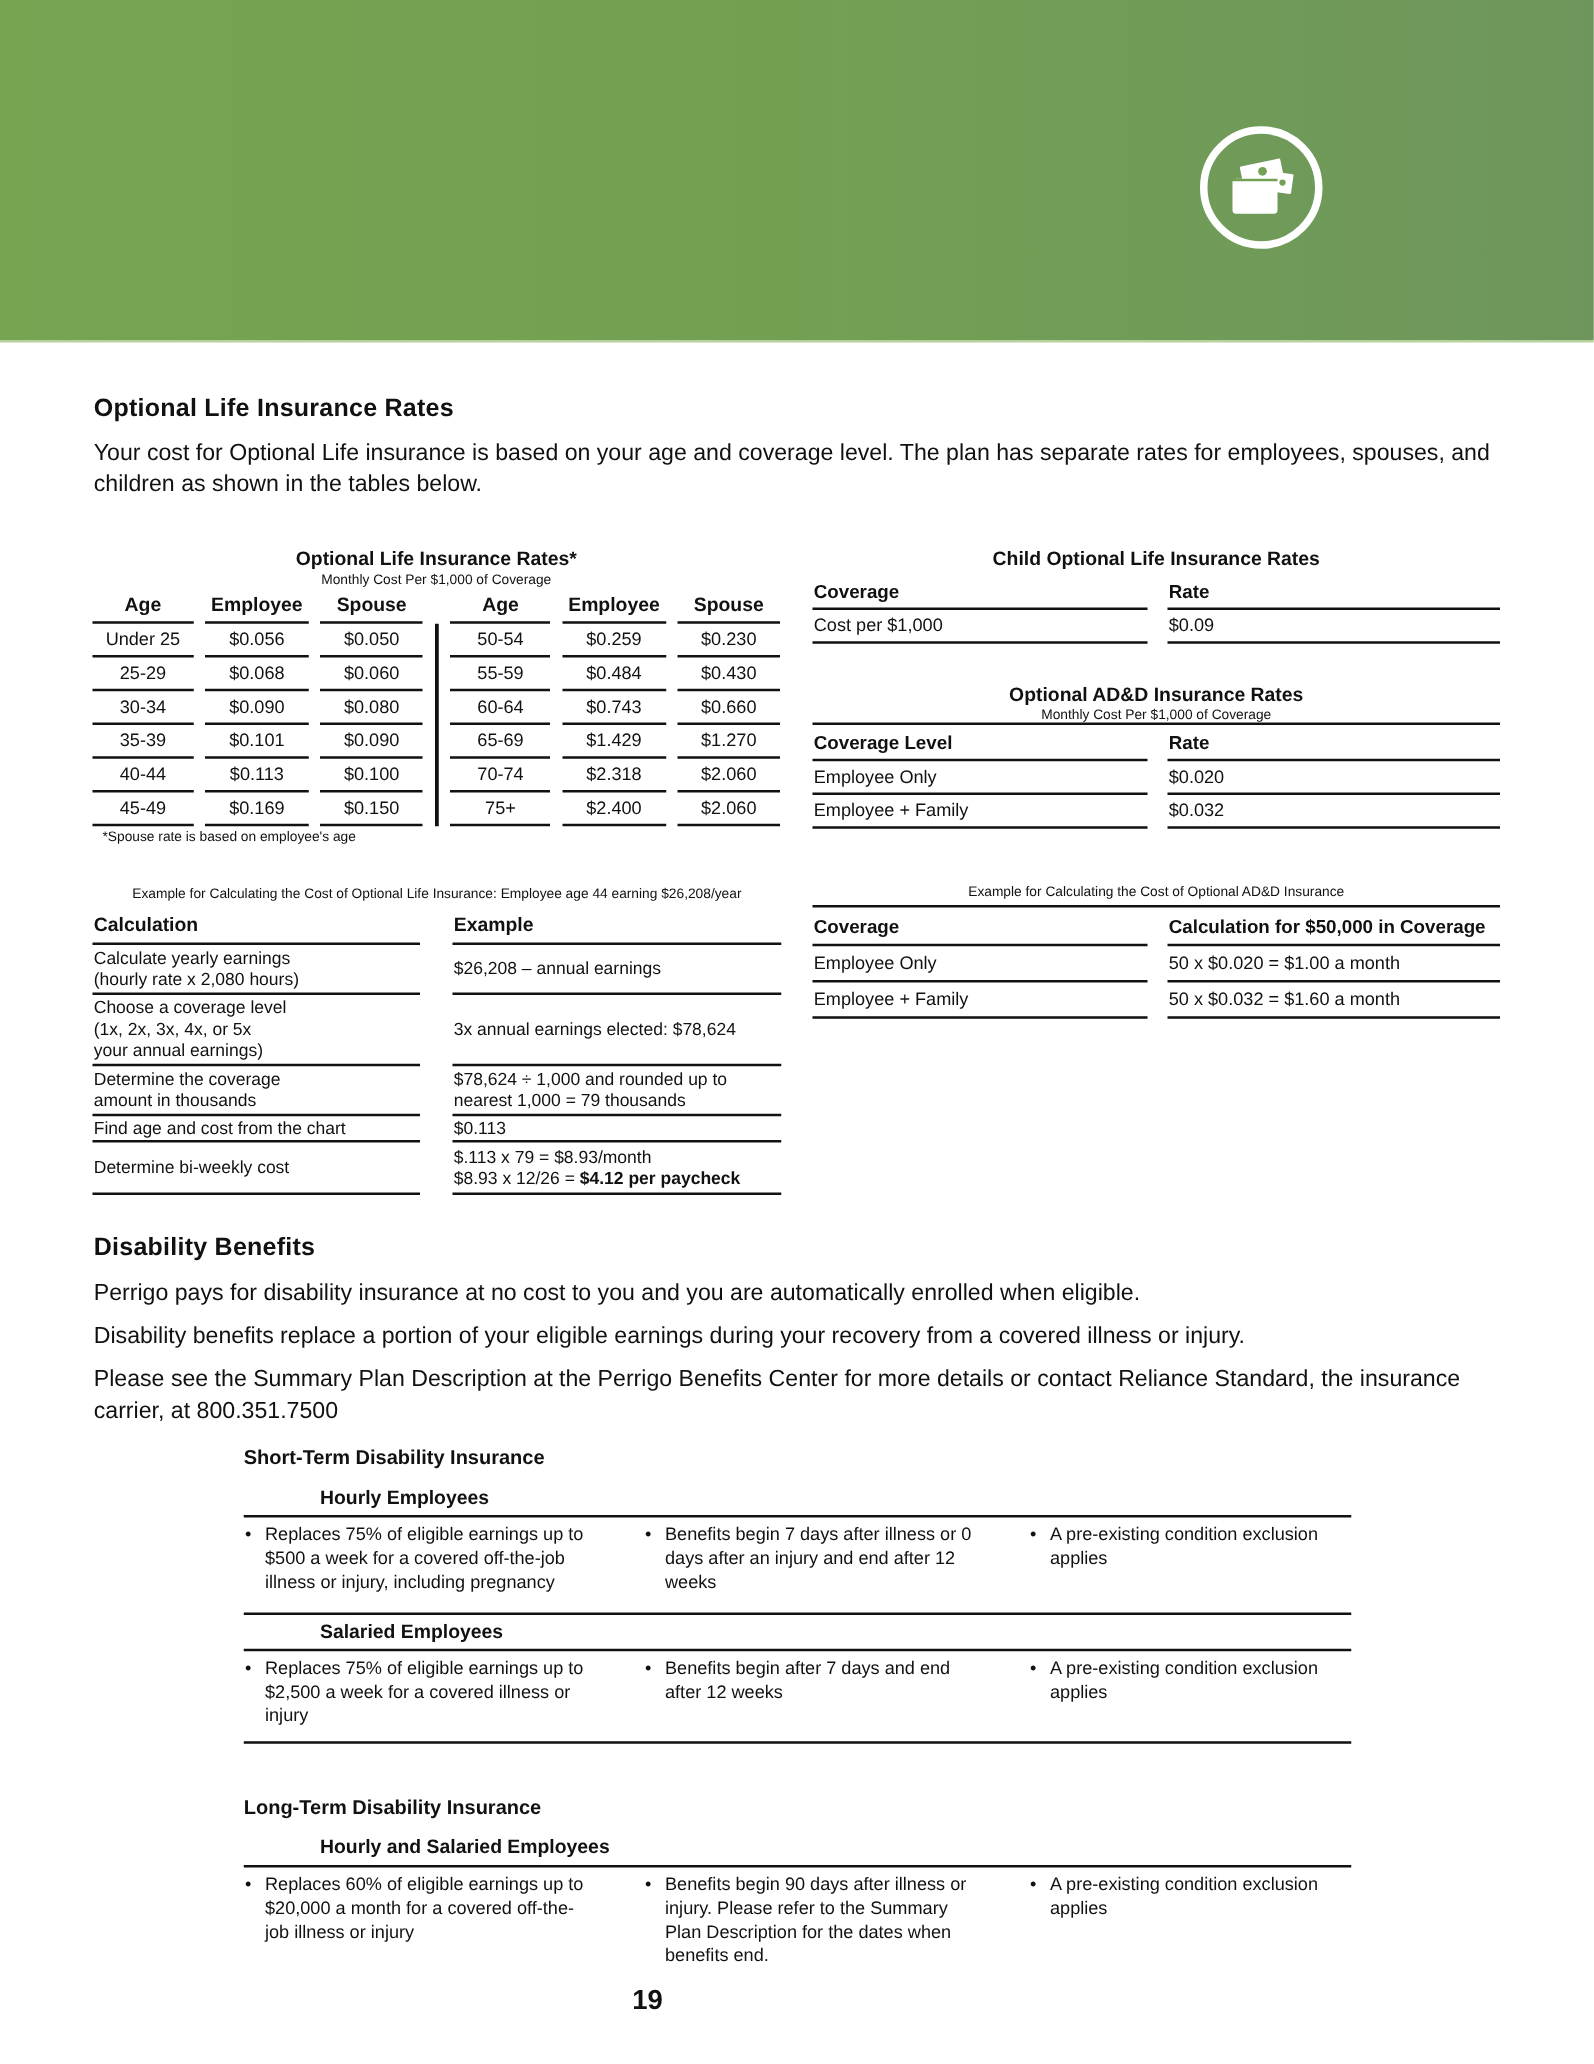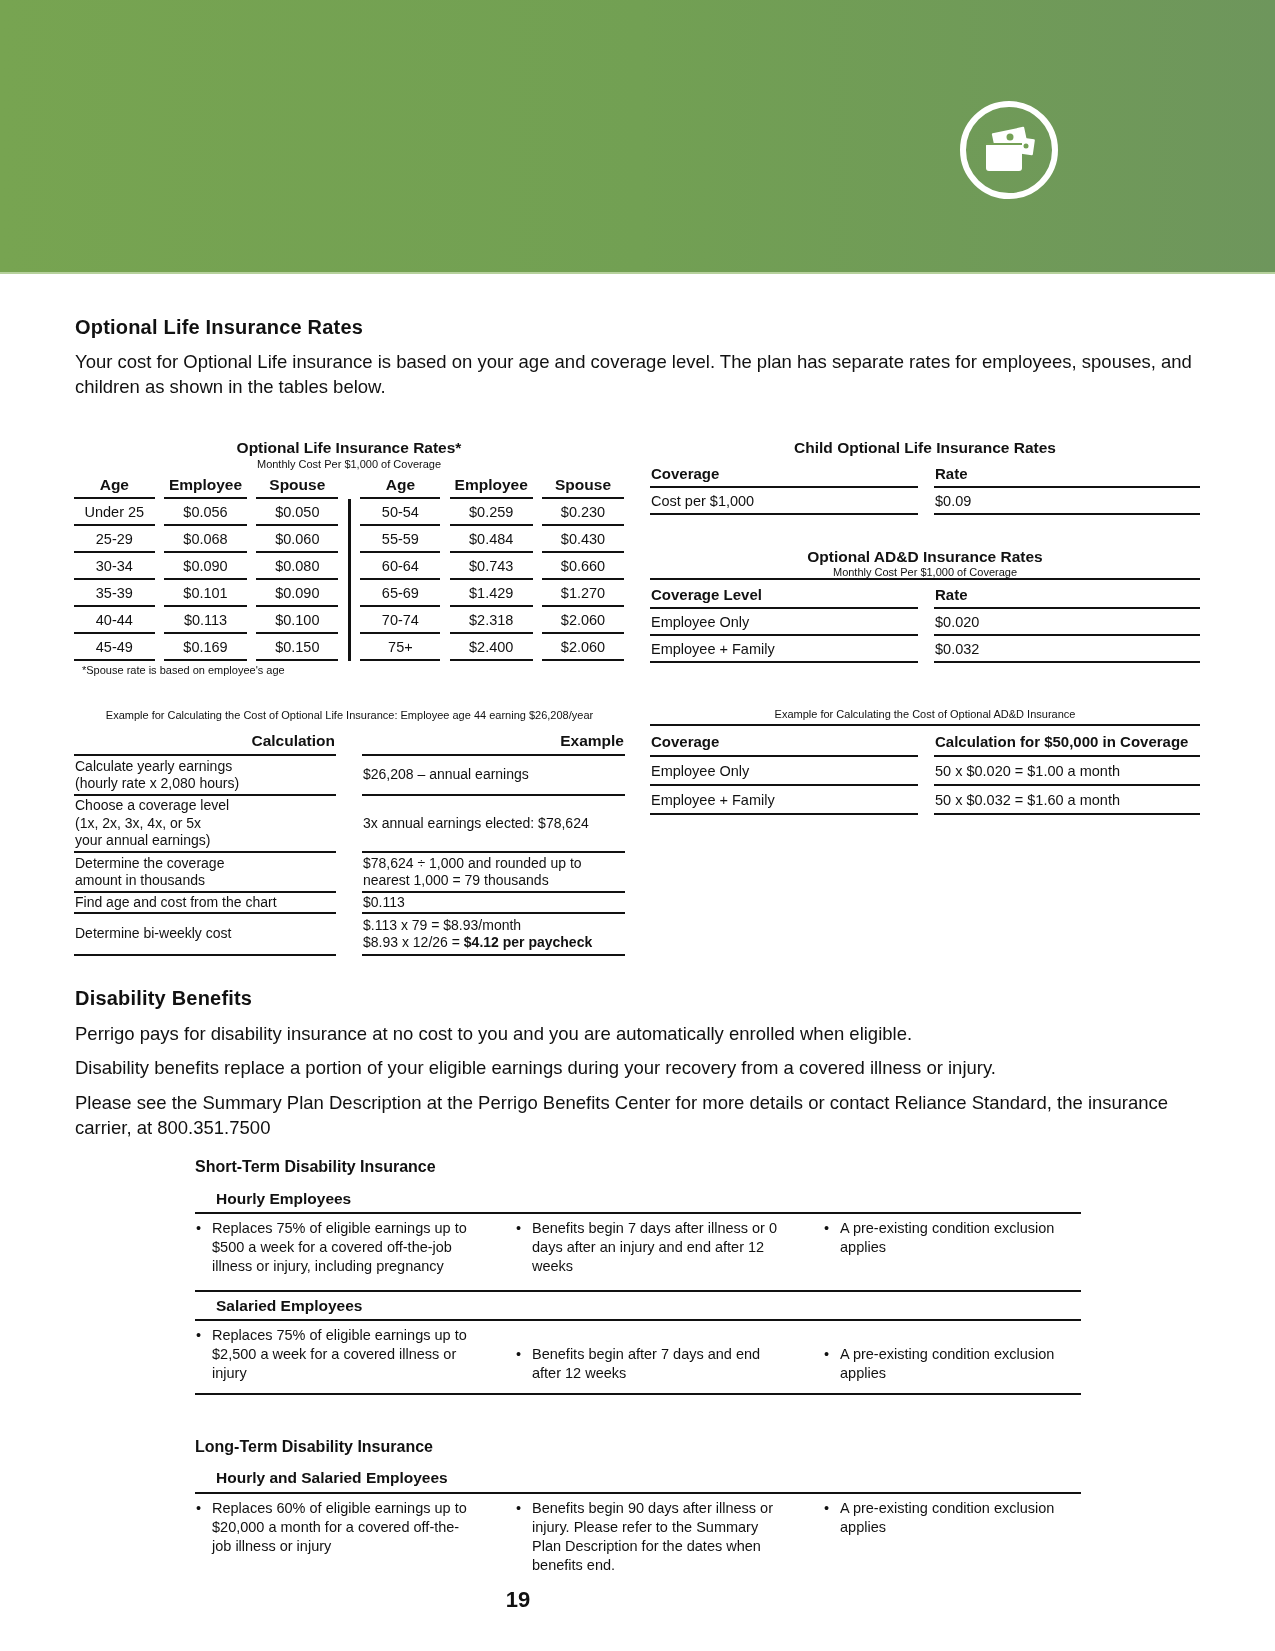--- a/index.html
+++ b/index.html
@@ -22,24 +22,24 @@
   .rates .gap { width:10px; border-bottom:none; }
   .rates .vdiv { width:4px; background:#111; border-bottom:none; }
   .rates .vspace { width:10px; border-bottom:none; }
   .kv td, .kv th { font-size:14.5px; text-align:left; padding:0 1px; height:25px;
         border-bottom:2px solid #111; }
   .kv th { font-weight:bold; font-size:15px; }
   .kv .gap { width:14px; border-bottom:none; }
   .note { font-size:11px; }
   .calc td, .calc th { font-size:14px; text-align:left; padding:0 1px; border-bottom:2px solid #111;
          line-height:17.5px; vertical-align:middle; }
-  .calc th { text-align:right; font-weight:bold; font-size:15.5px; height:26px; }
+  .calc th { text-align:left; font-weight:bold; font-size:15.5px; height:26px; }
   .calc .gap { width:24px; border-bottom:none; }
   .dis-head { font-size:16px; font-weight:bold; }
-  .sub-head { font-size:15.5px; font-weight:bold; }
+  .sub-head { font-size:15.5px; font-weight:bold;margin-left:40px; }
   .rule { position:absolute; height:2px; background:#111; }
   .bullets { position:absolute; display:flex; }
   .bullet-col { font-size:14.5px; line-height:19px; position:relative; padding-left:17px; }
   .bullet-col::before { content:"•"; position:absolute; left:1px; top:0; }
   .pagenum { font-size:22px; font-weight:bold; text-align:center; }
 </style>
 </head>
 <body>
 
 <div class="banner">
@@ -310,21 +310,21 @@
 <div class="abs sub-head" style="left:216px; top:1190px;">Hourly Employees</div>
 <div class="rule" style="left:195px; top:1212px; width:886px;"></div>
 <div class="bullets" style="left:195px; top:1219px;">
   <div class="bullet-col" style="width:258px; margin-right:45px;">Replaces 75% of eligible earnings up to $500 a week for a covered off-the-job illness or injury, including pregnancy</div>
   <div class="bullet-col" style="width:258px; margin-right:33px;">Benefits begin 7 days after illness or 0 days after an injury and end after 12 weeks</div>
   <div class="bullet-col" style="width:240px;">A pre-existing condition exclusion applies</div>
 </div>
 <div class="rule" style="left:195px; top:1290px; width:886px;"></div>
 <div class="abs sub-head" style="left:216px; top:1297px;">Salaried Employees</div>
 <div class="rule" style="left:195px; top:1319px; width:886px;"></div>
-<div class="bullets" style="left:195px; top:1326px;align-items:flex-end;">
+<div class="bullets" style="left:195px; top:1326px;">
   <div class="bullet-col" style="width:258px; margin-right:45px;">Replaces 75% of eligible earnings up to $2,500 a week for a covered illness or injury</div>
   <div class="bullet-col" style="width:258px; margin-right:33px;">Benefits begin after 7 days and end after 12 weeks</div>
   <div class="bullet-col" style="width:240px;">A pre-existing condition exclusion applies</div>
 </div>
 <div class="rule" style="left:195px; top:1393px; width:886px;"></div>
 
 <div class="abs dis-head" style="left:195px; top:1438px;">Long-Term Disability Insurance</div>
 <div class="abs sub-head" style="left:216px; top:1469px;">Hourly and Salaried Employees</div>
 <div class="rule" style="left:195px; top:1492px; width:886px;"></div>
 <div class="bullets" style="left:195px; top:1499px;">

